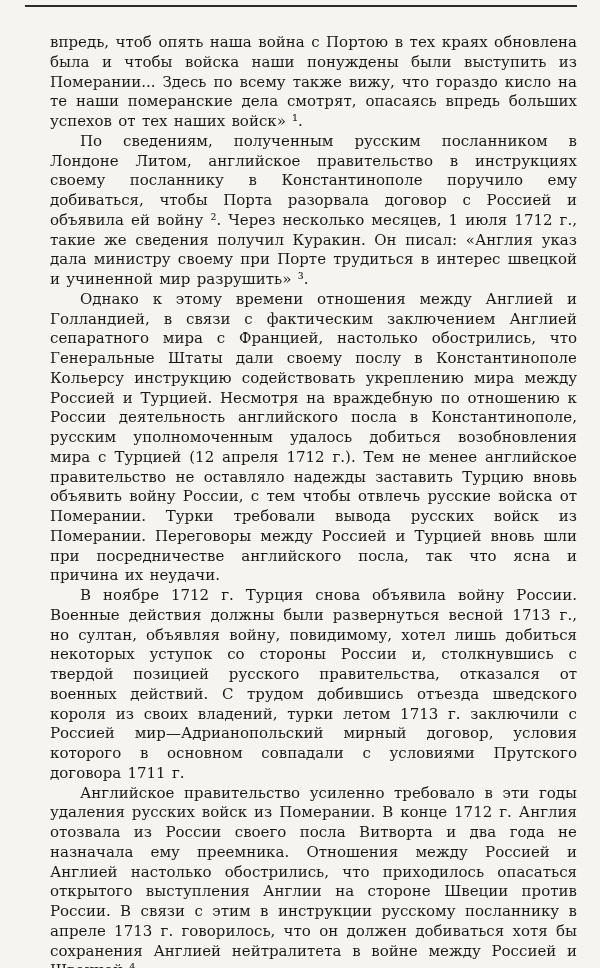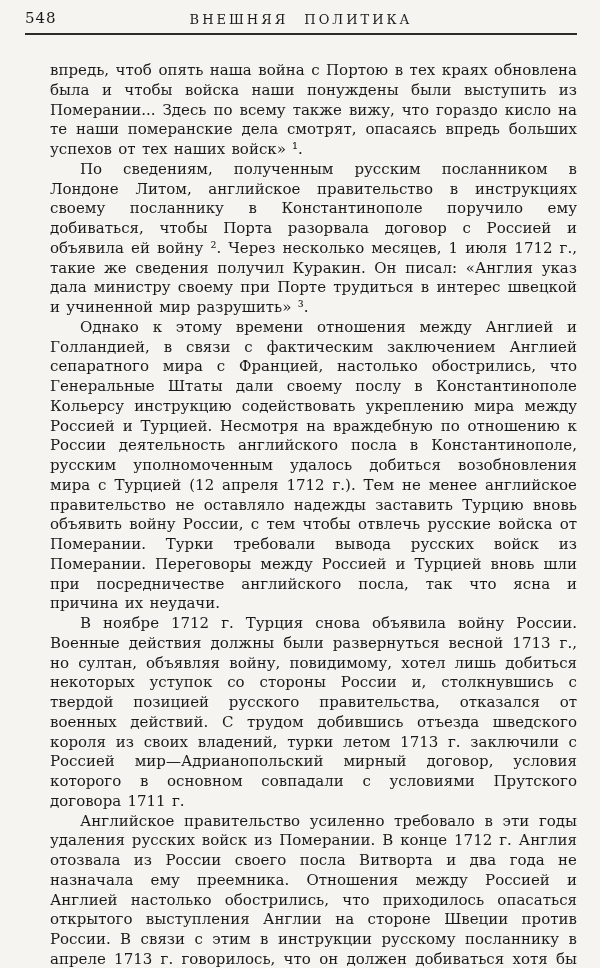--- a/index.html
+++ b/index.html
@@ -58,24 +58,20 @@
   }
   .body-text p.no-indent {
     text-indent: 0;
   }
 </style>
 </head>
 <body>
 
 <div class="page">
 
-  <header class="running-head">
-    <span class="pagenum">548</span>
-    <span class="head-title">ВНЕШНЯЯ ПОЛИТИКА</span>
-  </header>
 
   <div class="head-rule"></div>
 
   <main class="body-text">
     <p class="no-indent">впредь, чтоб опять наша война с Портою в тех краях обновлена была и чтобы войска наши понуждены были выступить из Померании... Здесь по всему также вижу, что гораздо кисло на те наши померанские дела смотрят, опасаясь впредь больших успехов от тех наших войск» ¹.</p>
     <p>По сведениям, полученным русским посланником в Лондоне Литом, английское правительство в инструкциях своему посланнику в Константинополе поручило ему добиваться, чтобы Порта разорвала договор с Россией и объявила ей войну ². Через несколько месяцев, 1 июля 1712 г., такие же сведения получил Куракин. Он писал: «Англия указ дала министру своему при Порте трудиться в интерес швецкой и учиненной мир разрушить» ³.</p>
     <p>Однако к этому времени отношения между Англией и Голландией, в связи с фактическим заключением Англией сепаратного мира с Францией, настолько обострились, что Генеральные Штаты дали своему послу в Константинополе Кольерсу инструкцию содействовать укреплению мира между Россией и Турцией. Несмотря на враждебную по отношению к России деятельность английского посла в Константинополе, русским уполномоченным удалось добиться возобновления мира с Турцией (12 апреля 1712 г.). Тем не менее английское правительство не оставляло надежды заставить Турцию вновь объявить войну России, с тем чтобы отвлечь русские войска от Померании. Турки требовали вывода русских войск из Померании. Переговоры между Россией и Турцией вновь шли при посредничестве английского посла, так что ясна и причина их неудачи.</p>
     <p>В ноябре 1712 г. Турция снова объявила войну России. Военные действия должны были развернуться весной 1713 г., но султан, объявляя войну, повидимому, хотел лишь добиться некоторых уступок со стороны России и, столкнувшись с твердой позицией русского правительства, отказался от военных действий. С трудом добившись отъезда шведского короля из своих владений, турки летом 1713 г. заключили с Россией мир—Адрианопольский мирный договор, условия которого в основном совпадали с условиями Прутского договора 1711 г.</p>
     <p>Английское правительство усиленно требовало в эти годы удаления русских войск из Померании. В конце 1712 г. Англия отозвала из России своего посла Витворта и два года не назначала ему преемника. Отношения между Россией и Англией настолько обострились, что приходилось опасаться открытого выступления Англии на стороне Швеции против России. В связи с этим в инструкции русскому посланнику в апреле 1713 г. говорилось, что он должен добиваться хотя бы сохранения Англией нейтралитета в войне между Россией и Швецией ⁴.</p>
   </main>

